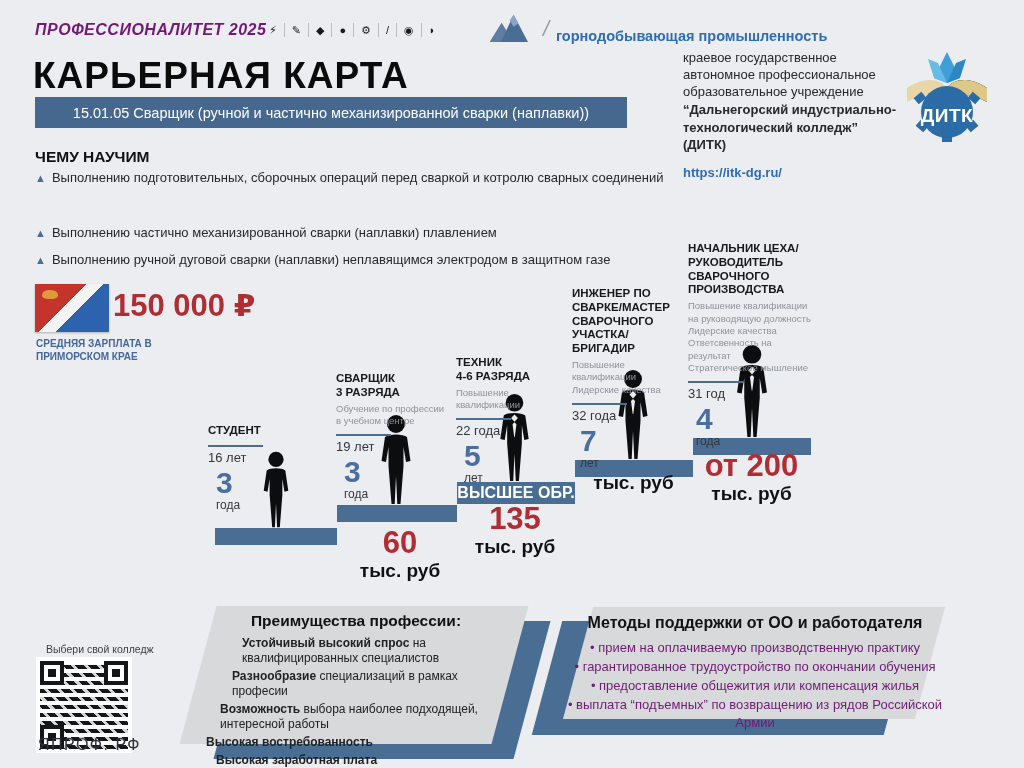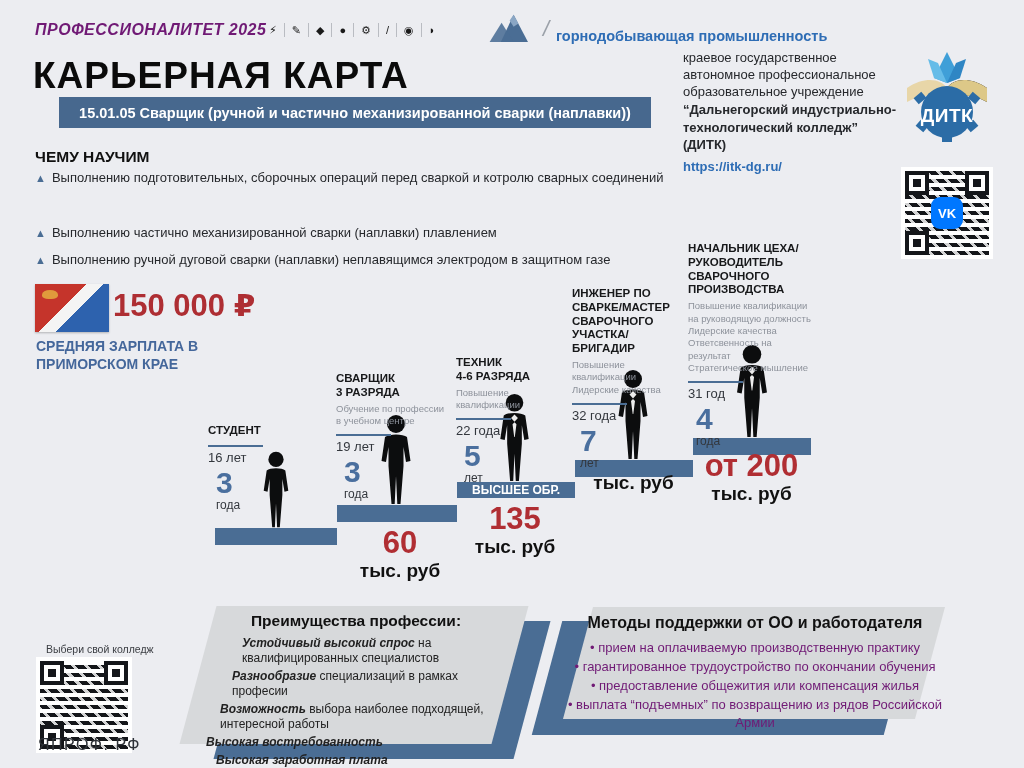--- a/index.html
+++ b/index.html
@@ -11,26 +11,26 @@
   .hicons{position:absolute;left:262px;top:23px;display:flex;align-items:center;color:#1a1a1a;font-size:11px;}
   .hicons .ic{padding:0 7px;border-right:1px solid #b9bcc2;line-height:14px;}
   .hicons .ic:last-child{border-right:none;}
   .mountain{position:absolute;left:488px;top:9px;width:48px;height:34px;}
   .hdr-slash{position:absolute;left:543px;top:16px;font-size:22px;color:#9aa0a8;font-style:italic;}
   .hdr-industry{position:absolute;left:556px;top:16px;font-size:14.5px;font-weight:700;color:#2e6db5;margin-top:12px;}
 
   
   .page-title{position:absolute;left:33px;top:55px;font-size:37px;font-weight:800;color:#0b0b0b;letter-spacing:1px;}
   .spec-bar{position:absolute;left:35px;top:97px;width:592px;height:31px;background:#47688e;color:#fff;
-            display:flex;align-items:center;justify-content:center;font-size:14.5px;font-weight:700;margin-left:24px;}
+            display:flex;align-items:center;justify-content:center;font-size:14.5px;font-weight:400;}
 
   
   .college{position:absolute;left:683px;top:49px;width:218px;font-size:13px;color:#26282c;line-height:1.32;}
   .college .cname{font-weight:700;margin-top:1px;}
-  .college .curl{font-weight:700;color:#2e6db5;margin-top:5px;}
+  .college .curl{font-weight:700;color:#2e6db5;margin-top:11px;}
   .logo{position:absolute;left:903px;top:50px;width:88px;height:92px;}
   .logo-abbr{position:absolute;left:903px;top:105px;width:88px;text-align:center;color:#fff;font-weight:800;font-size:19px;letter-spacing:.5px;}
 
   
   .qr{position:absolute;background:
       repeating-linear-gradient(45deg, rgba(255,255,255,.82) 0 3px, rgba(255,255,255,0) 3px 9px),
       repeating-linear-gradient(0deg, #14161a 0 4px, #fff 4px 8px),
       repeating-linear-gradient(90deg, #14161a 0 4px, #fff 4px 8px);
       border:4px solid #fff;}
   .qr .f{position:absolute;width:16px;height:16px;border:4px solid #14161a;background:#fff;}
@@ -46,46 +46,46 @@
   
   .learn-title{position:absolute;left:35px;top:148px;font-size:15.5px;font-weight:800;color:#111;}
   .learn-item{position:absolute;left:35px;font-size:13px;color:#26282c;}
   .learn-item .tri{color:#4a6d94;font-size:11px;margin-right:6px;}
 
   
   .flag{position:absolute;left:35px;top:284px;width:74px;height:48px;
         background:linear-gradient(135deg,#c5342b 0 42%,#f4f4f4 42% 56%,#2d62ae 56% 100%);box-shadow:0 1px 2px rgba(0,0,0,.25);}
   .flag .tiger{position:absolute;left:7px;top:6px;width:16px;height:9px;background:#e09a3c;border-radius:50% 50% 40% 40%;}
   .sal-amount{position:absolute;left:113px;top:287px;font-size:31px;font-weight:800;color:#ae2e33;}
-  .sal-caption{position:absolute;left:36px;top:337px;width:190px;font-size:14px;font-weight:800;color:#44679b;line-height:1.3;}
+  .sal-caption{position:absolute;left:36px;top:337px;width:190px;font-size:10px;font-weight:800;color:#44679b;line-height:1.3;}
 
   
   .prewrap{white-space:pre-line;}
   .platform{position:absolute;height:17px;background:#4a6d94;}
-  .badge-bar{display:flex;align-items:center;justify-content:center;color:#fff;font-size:12px;font-weight:700;height:16px;}
+  .badge-bar{display:flex;align-items:center;justify-content:center;color:#fff;font-size:16px;font-weight:700;height:22px;}
   .person{position:absolute;fill:#0c0d0e;}
   .stcol{position:absolute;}
   .st-title{font-size:11.5px;font-weight:800;color:#17181a;line-height:1.2;}
   .st-sub{font-size:9.5px;color:#8d929b;line-height:1.3;margin-top:3px;}
   .st-line{width:55px;border-top:2px solid #4a6d94;margin:7px 0 3px;}
   .st-age{font-size:13px;color:#33373d;}
   .st-num{font-size:30px;font-weight:800;color:#4a6f9e;line-height:1;margin:3px 0 0 8px;}
   .st-unit{font-size:12px;color:#33373d;margin-left:8px;}
   .stsal{position:absolute;text-align:center;}
   .stsal .v{font-size:31px;font-weight:800;color:#b02e33;line-height:1.05;}
   .stsal .u{font-size:19px;font-weight:800;color:#101010;}
 
   
   .pgram{position:absolute;transform:skewX(-15deg);}
   .adv-bg{left:232px;top:621px;width:300px;height:138px;background:#4a6d94;}
   .adv-fg{left:198px;top:606px;width:312px;height:138px;background:#d7d9db;}
   .adv-content{position:absolute;left:200px;top:612px;width:312px;}
   .adv-title{text-align:center;font-size:15.5px;font-weight:800;color:#111;margin-bottom:6px;}
   .adv-item{font-size:12px;color:#222;line-height:1.25;margin-bottom:3px;}
-  .adv-item b{font-weight:800;font-style:italic;}
+  .adv-item b{font-weight:800;}
   .sup-bg{left:547px;top:621px;width:352px;height:114px;background:#4a6d94;}
   .sup-fg{left:578px;top:607px;width:352px;height:112px;background:#d7d9db;}
   .sup-content{position:absolute;left:560px;top:614px;width:390px;text-align:center;}
   .sup-title{font-size:16px;font-weight:800;color:#111;margin-bottom:7px;}
   .sup-item{font-size:13px;color:#701a75;line-height:1.45;}
 
   .hashtag{position:absolute;left:785px;top:735px;font-size:17px;color:#555a61;}
 </style>
 </head>
 <body>
@@ -130,26 +130,20 @@
     <path d="M84 38 C66 26 50 29 44 38 L44 52 C52 43 70 44 84 52 Z" fill="#ddc888"></path>
     <circle cx="44" cy="62" r="26" fill="#2b6ca6"></circle>
     <rect x="39" y="84" width="10" height="8" fill="#2b6ca6"></rect>
     <rect x="14" y="72" width="10" height="8" fill="#2b6ca6" transform="rotate(40 19 76)"></rect>
     <rect x="64" y="72" width="10" height="8" fill="#2b6ca6" transform="rotate(-40 69 76)"></rect>
     <rect x="12" y="44" width="10" height="8" fill="#2b6ca6" transform="rotate(-40 17 48)"></rect>
     <rect x="66" y="44" width="10" height="8" fill="#2b6ca6" transform="rotate(40 71 48)"></rect>
   </svg>
   <div class="logo-abbr">ДИТК</div>
 
-  <div class="qr qr-vk">
-    <span class="f tl"></span>
-    <span class="f tr"></span>
-    <span class="f bl"></span>
-    <span class="vkbadge">VK</span>
-  </div>
 
   <div class="learn-title">ЧЕМУ НАУЧИМ</div>
   <div class="learn-item" style="top:170px;">
     <span class="tri">▲</span><span>Выполнению подготовительных, сборочных операций перед сваркой и котролю сварных соединений</span>
   </div>
   <div class="learn-item" style="top:225px;">
     <span class="tri">▲</span><span>Выполнению частично механизированной сварки (наплавки) плавлением</span>
   </div>
   <div class="learn-item" style="top:252px;">
     <span class="tri">▲</span><span>Выполнению ручной дуговой сварки (наплавки) неплавящимся электродом в защитном газе</span>

